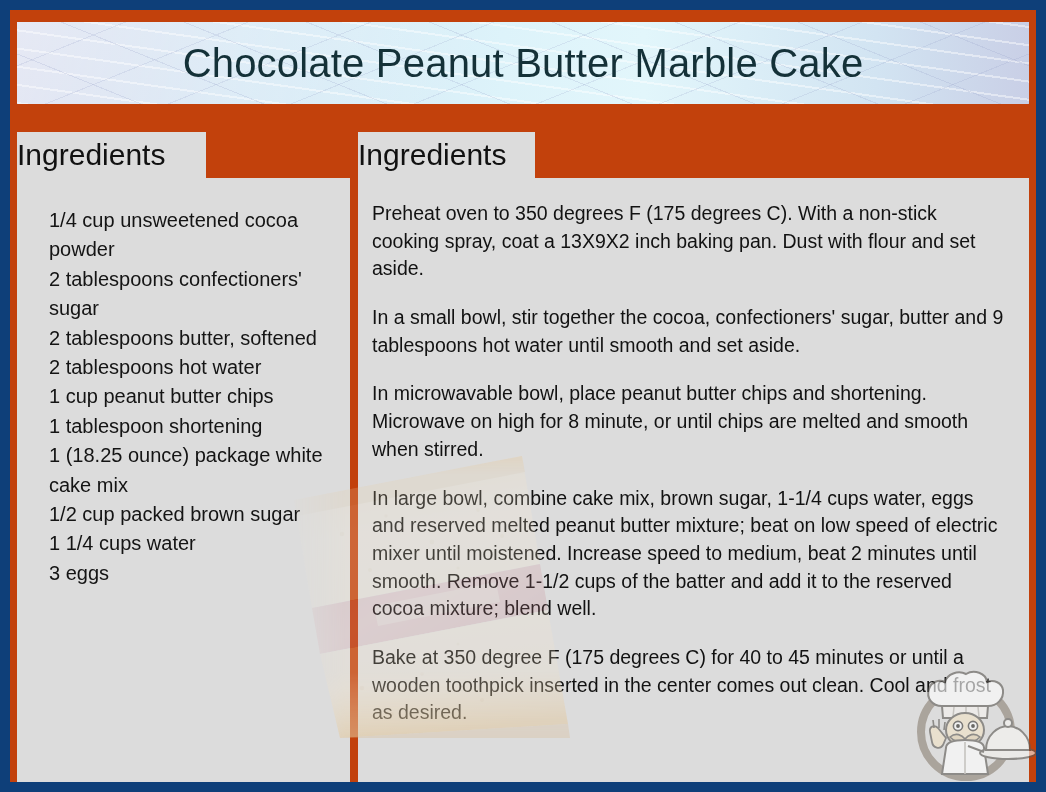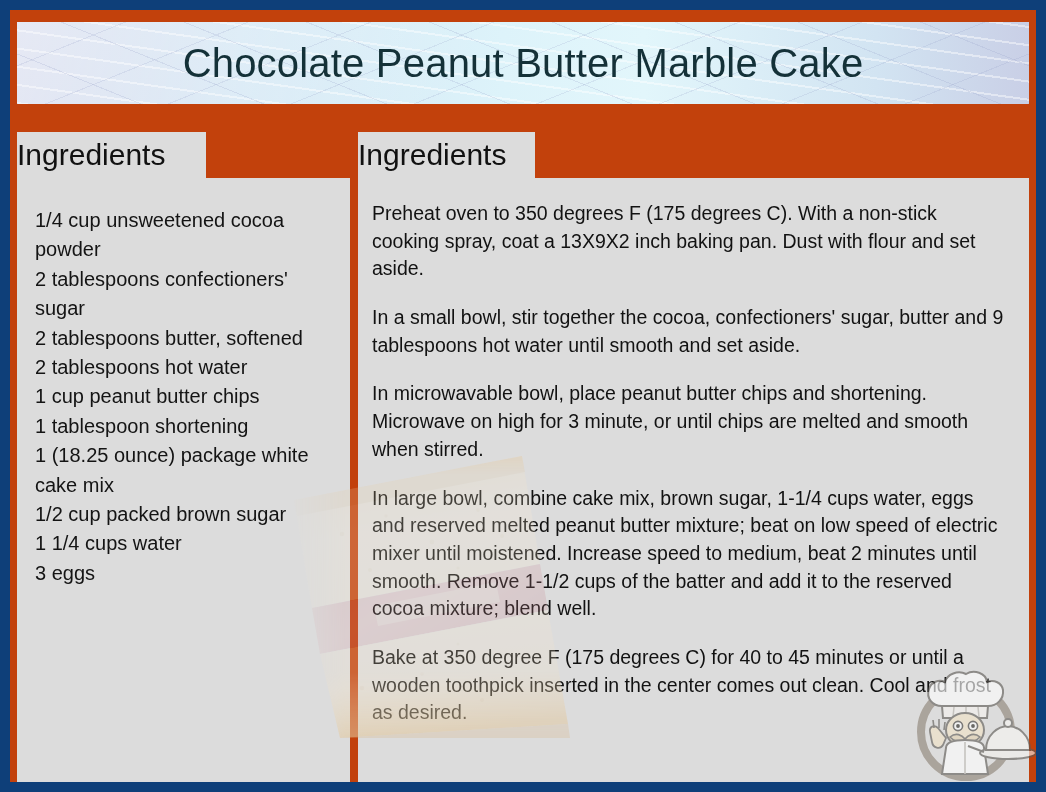--- a/index.html
+++ b/index.html
@@ -71,21 +71,21 @@
     position: absolute;
     background: #dcdcdc;
     box-sizing: border-box;
     z-index: 2;
   }
 
   
   #ingredients-header { left: 7px;  top: 122px; width: 189px; }
   #ingredients-body {
     left: 7px;  top: 168px; width: 333px; height: 604px;
-    padding: 28px 14px 10px 18px;
+    padding: 28px 14px 10px 32px;
   }
   #ingredients-list {
     font-size: 20px;
     line-height: 1.47;
     color: #141414;
     white-space: pre-line;
   }
 
   
   #directions-header { left: 348px; top: 122px; width: 177px; }
@@ -148,21 +148,21 @@
 1/2 cup packed brown sugar
 1 1/4 cups water
 3 eggs</div>
   </div>
 
   <div id="directions-header" class="col-header">Ingredients</div>
   <div id="directions-body" class="col-body">
     <div id="directions-steps">
       <p>Preheat oven to 350 degrees F (175 degrees C).  With a non-stick cooking spray, coat a 13X9X2 inch baking pan.  Dust with flour and set aside.</p>
       <p>In a small bowl, stir together the cocoa, confectioners' sugar, butter and 9 tablespoons hot water until smooth and set aside.</p>
-      <p>In microwavable bowl, place peanut butter chips and shortening.  Microwave on high for 3 minute, or until chips are melted and smooth when stirred.</p>
+      <p>In microwavable bowl, place peanut butter chips and shortening.  Microwave on high for 8 minute, or until chips are melted and smooth when stirred.</p>
       <p>In large bowl, combine cake mix, brown sugar, 1-1/4 cups water, eggs and reserved melted peanut butter mixture; beat on low speed of electric mixer until moistened.  Increase speed to medium, beat 2 minutes until smooth.  Remove 1-1/2 cups of the batter and add it to the reserved cocoa mixture; blend well.</p>
       <p>Bake at 350 degree F (175 degrees C) for 40 to 45 minutes or until a wooden toothpick inserted in the center comes out clean. Cool and frost as desired.</p>
     </div>
   </div>
 
   <svg id="cake-photo" viewBox="0 0 452 300">
     <defs>
       <linearGradient id="crumbTop" x1="0" y1="0" x2="0.25" y2="1">
         <stop offset="0%" stop-color="#e6c99c"></stop>
         <stop offset="18%" stop-color="#f2ddb9"></stop>

